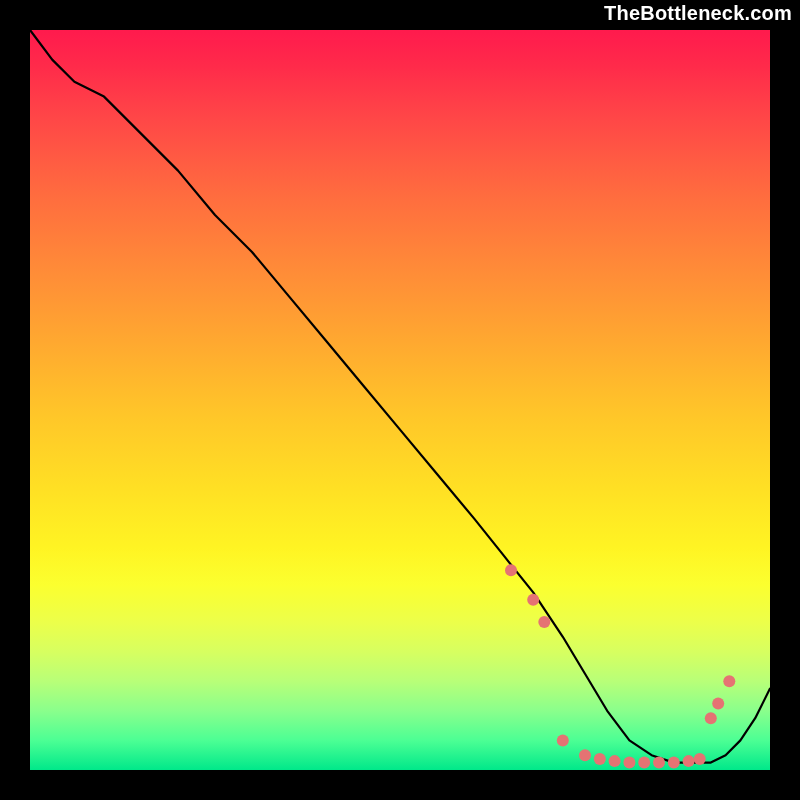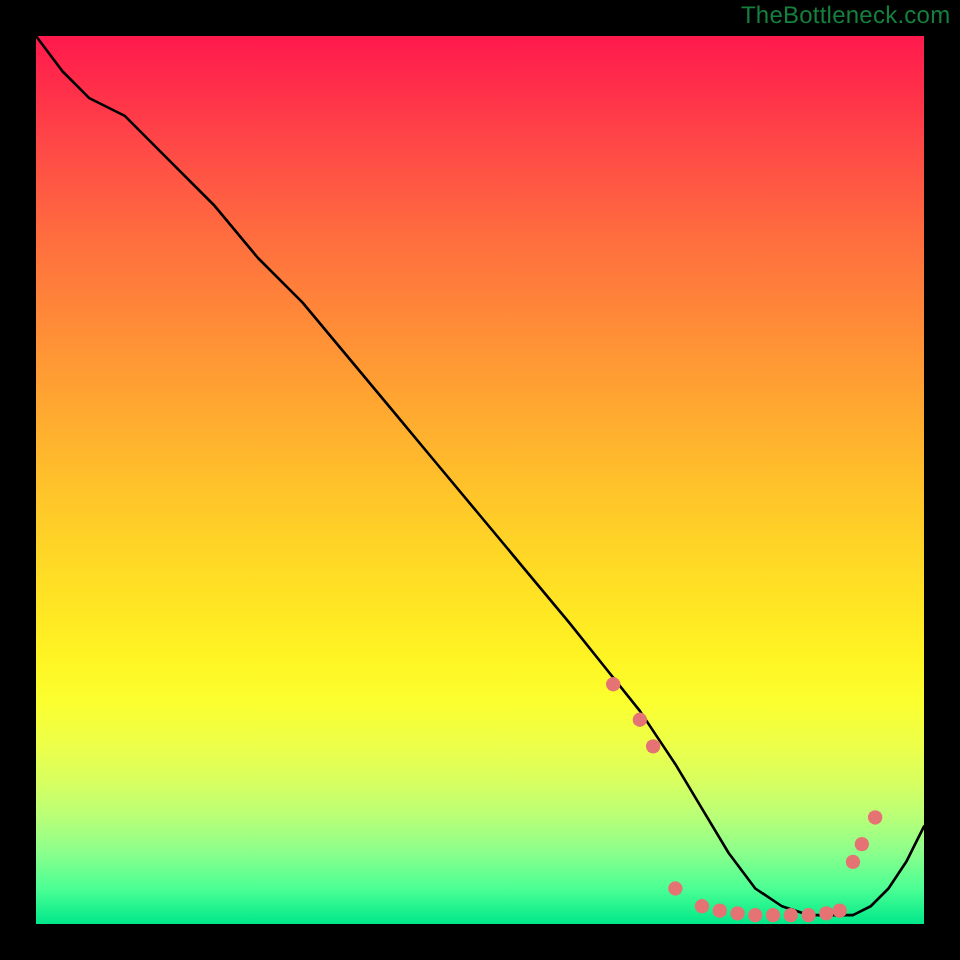--- a/index.html
+++ b/index.html
@@ -9,22 +9,22 @@
     width: 800px;
     height: 800px;
     background: #000;
   }
   .attribution {
     position: absolute;
     top: 2px;
     right: 8px;
     font-family: Arial, Helvetica, sans-serif;
     font-size: 20px;
-    font-weight: 400;
-    color: #15803d;
+    font-weight: 700;
+    color: #ffffff;
     letter-spacing: 0.2px;
     text-align: center;
   }
   .plot-area {
     position: absolute;
     left: 30px;
     top: 30px;
     width: 740px;
     height: 740px;
     background: linear-gradient(

